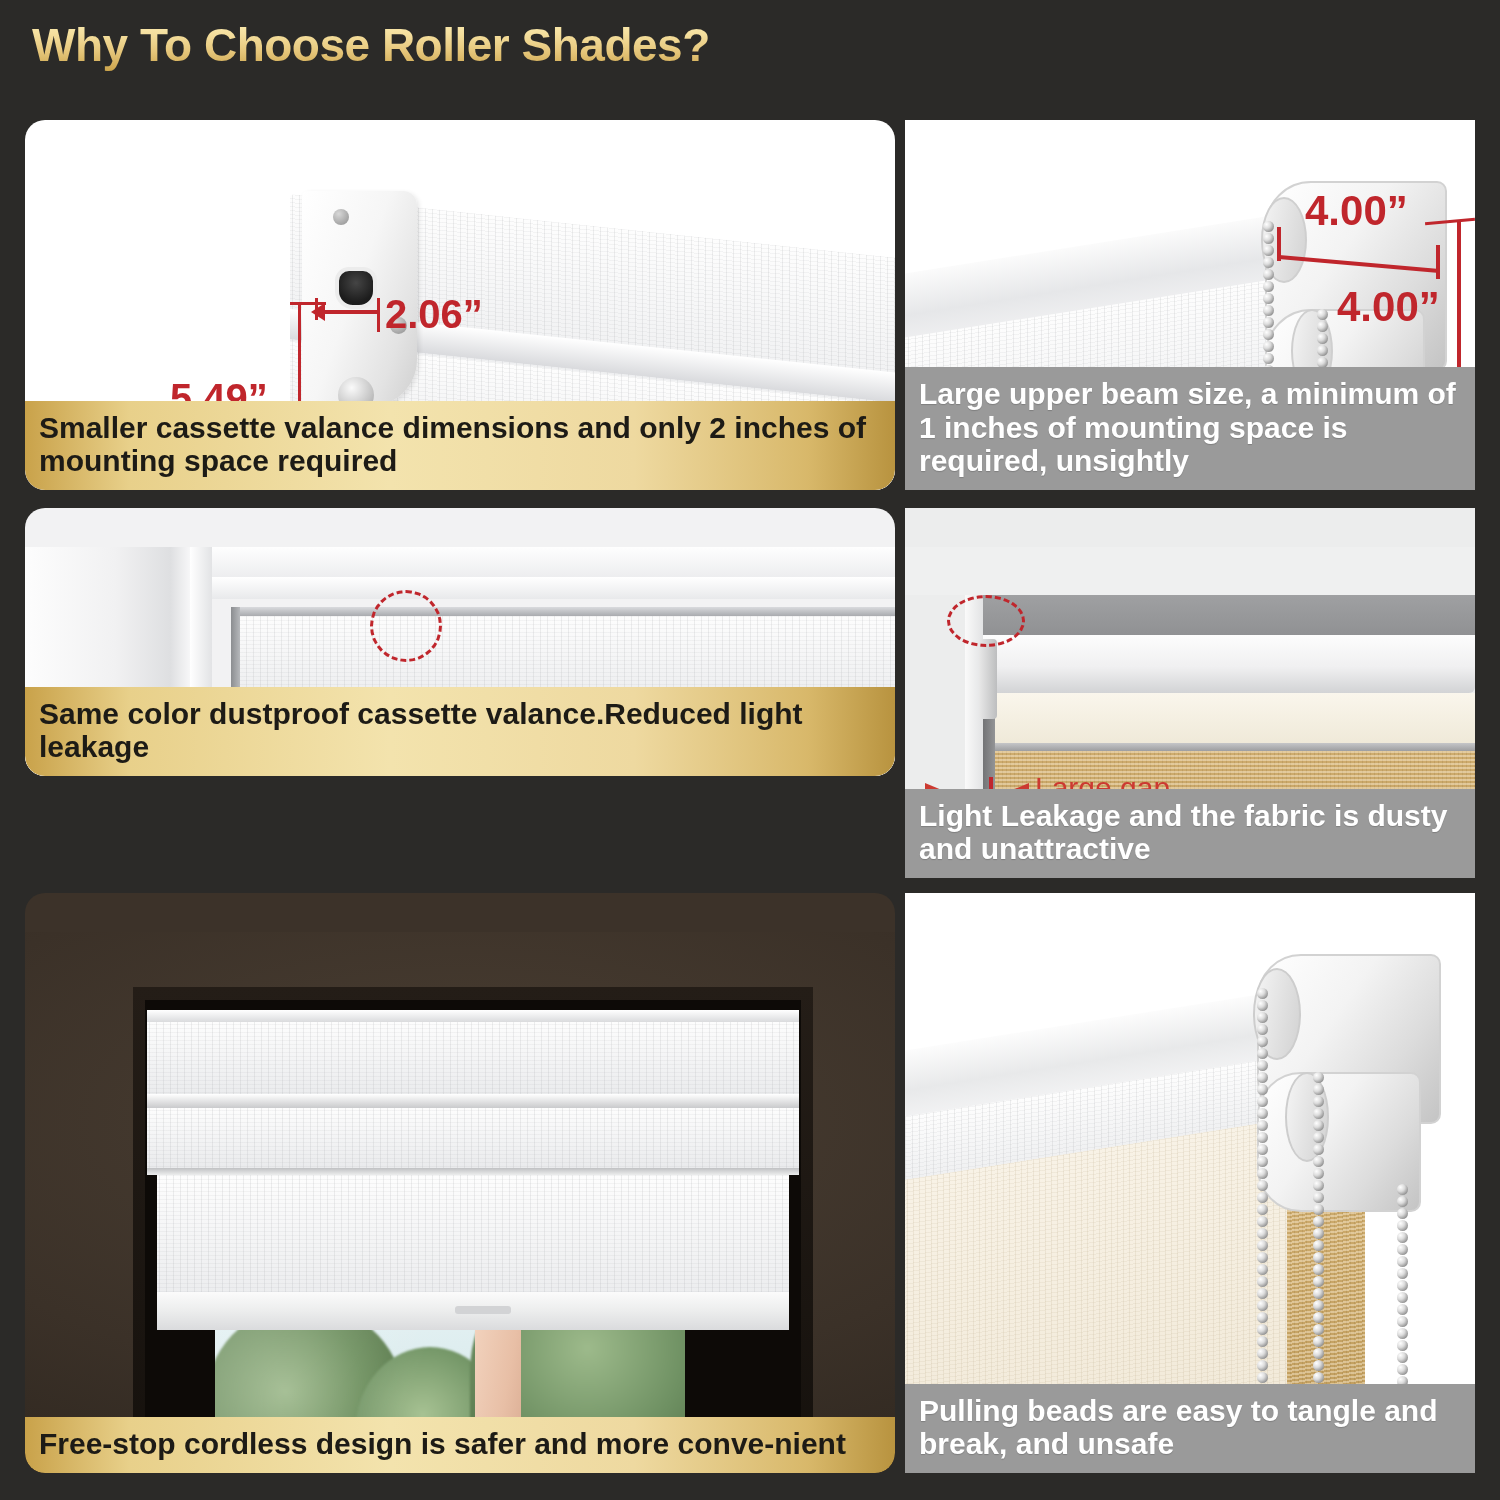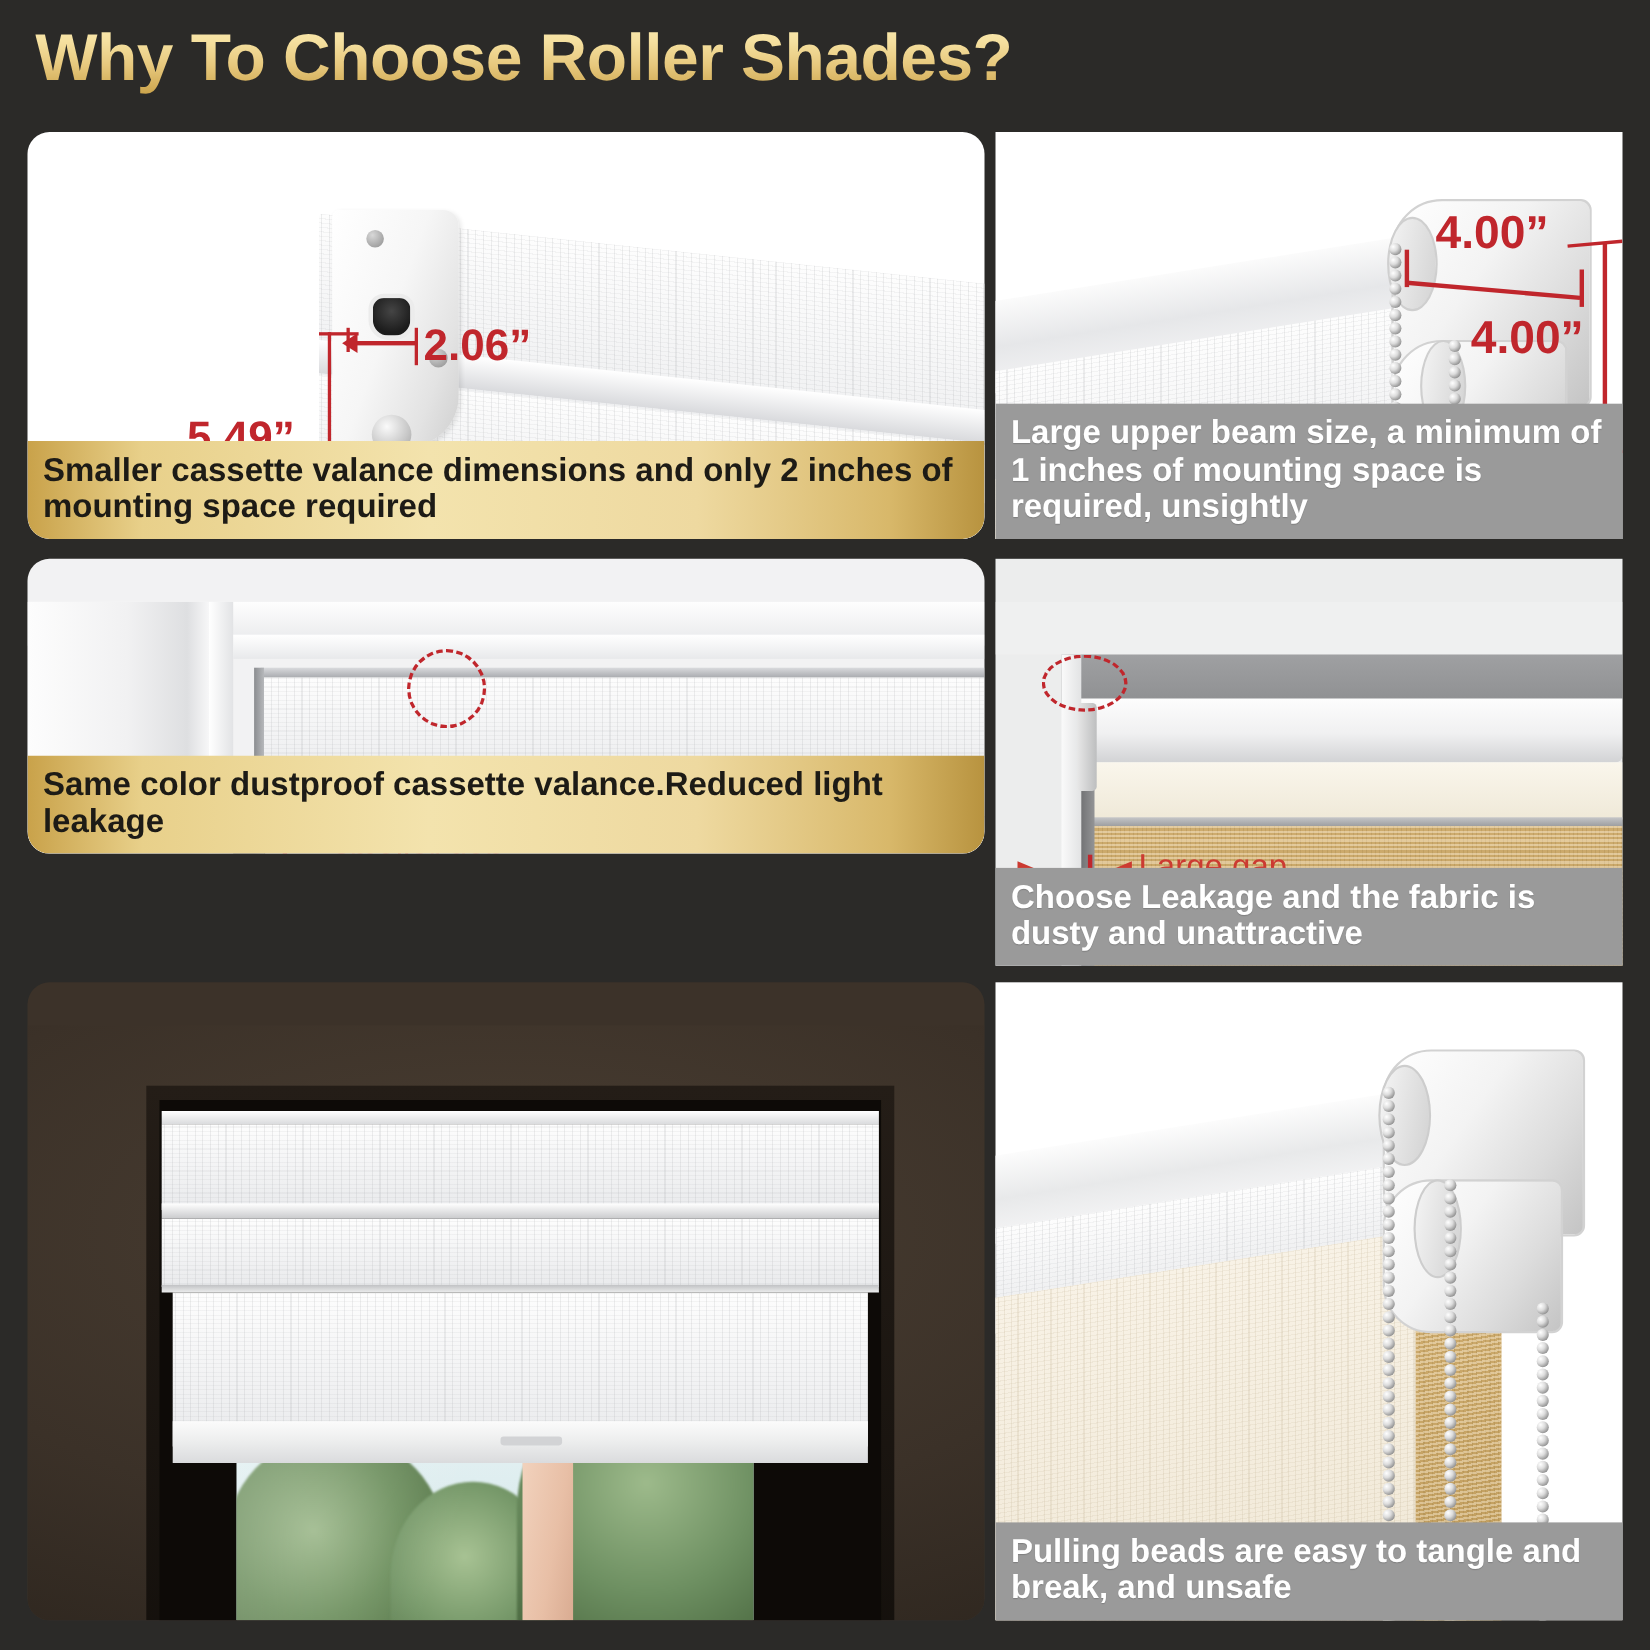--- a/index.html
+++ b/index.html
@@ -8,21 +8,21 @@
     background:#2b2a28;
     font-family:"Liberation Sans", sans-serif;
     overflow:hidden;
     position:relative;
   }
 
   
   .title {
     position:absolute;
     left:32px; top:18px;
-    font-size:60px;
+    font-size:46px;
     font-weight:bold;
     letter-spacing:-0.5px;
     background:linear-gradient(180deg,#fbecb3 0%,#f5e0a0 28%,#e7c87d 60%,#caa249 100%);
     -webkit-background-clip:text;
     background-clip:text;
     color:transparent;
     -webkit-text-fill-color:transparent;
     white-space:nowrap;
   }
 
@@ -358,21 +358,21 @@
     <div class="redline" style="left:84px; top:230px; width:4px; height:32px;"></div>
     <div style="position:absolute; left:20px; top:236px; width:0;height:0;
                 border-top:10px solid transparent;border-bottom:10px solid transparent;
                 border-left:24px solid #cc3a31; z-index:30;"></div>
     <div style="position:absolute; left:100px; top:236px; width:0;height:0;
                 border-top:10px solid transparent;border-bottom:10px solid transparent;
                 border-right:24px solid #cc3a31; z-index:30;"></div>
     <div class="gaplabel" style="left:130px; top:224px;">Large gap</div>
   </div>
 
-  <div class="cap grey">Choose Leakage and the fabric is dusty and unattractive</div>
+  <div class="cap grey">Light Leakage and the fabric is dusty and unattractive</div>
 </div>
 
 <div class="panel good" style="left:25px; top:893px; width:870px; height:580px; background:#3c3229;">
 
   <div class="media">
 
     <div style="position:absolute; inset:0;
                 background:radial-gradient(120% 90% at 50% 35%, #4b3f33 0%, #3b3128 55%, #2a231c 100%);"></div>
 
     <div style="position:absolute; left:108px; top:55px; width:680px; height:520px;
@@ -419,20 +419,21 @@
                 background:linear-gradient(180deg,#c0c1c3,#eceded); z-index:19;"></div>
 
     <div style="position:absolute; left:132px; top:243px; width:632px; height:140px; z-index:17;" class="fabric-white"></div>
 
     <div style="position:absolute; left:132px; top:360px; width:632px; height:38px;
                 background:linear-gradient(180deg,#fbfbfb,#eceded,#dadbdd); z-index:18;"></div>
     <div style="position:absolute; left:430px; top:374px; width:56px; height:8px;
                 background:#d2d3d5; border-radius:3px; z-index:19;"></div>
   </div>
 
+  <div class="cap gold">Free-stop cordless design is safer and more conve-nient</div>
 </div>
 
 <div class="panel bad" style="left:905px; top:893px; width:570px; height:580px; background:#ffffff;">
 
   <div class="media">
 
     <div style="position:absolute; left:-30px; top:52px; width:450px; height:80px;
                 transform:skewY(-9deg); transform-origin:right top;
                 background:linear-gradient(180deg,#fcfcfc,#e8e9ea,#f6f6f7);"></div>
     <div style="position:absolute; left:-30px; top:118px; width:450px; height:96px;

